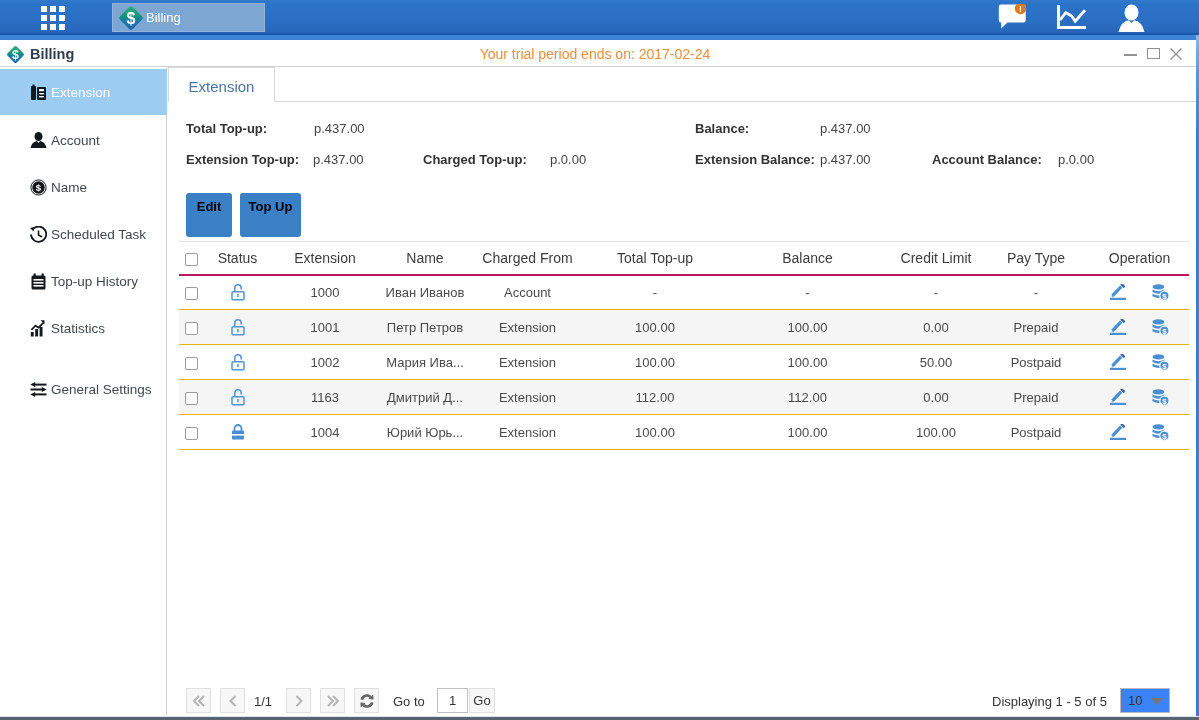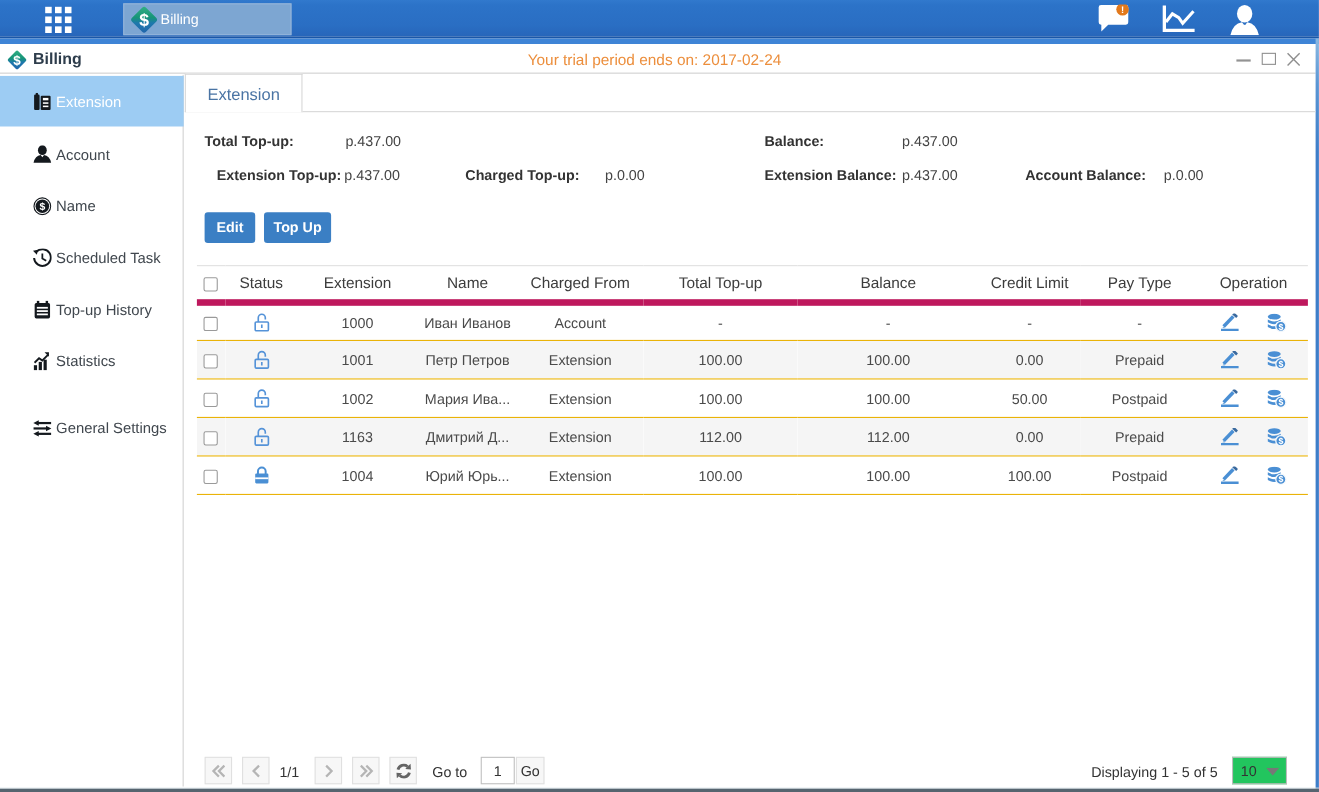--- a/index.html
+++ b/index.html
@@ -39,29 +39,29 @@
   
   #tabline { left:168px; top:101px; width:1028px; height:1px; background:#d8d8d8; }
   #acttab { left:168px; top:67px; width:107px; height:35px; background:#fff;
     border:1px solid #d8d8d8; border-bottom:none; }
   #acttab span { position:absolute; left:0; right:0; top:10px; text-align:center;
     color:#4a74a4; font-size:15px; }
 
   .lbl { font-size:13px; font-weight:bold; color:#333; }
   .val { font-size:13px; color:#444; }
 
-  .btn { position:absolute; background:#3b7fc4; border-radius:3px; color:#ffffff;
-    font-size:13px; font-weight:bold; text-align:center; line-height:28px; height:28px; }
+  .btn { position:absolute; background:#3b7fc4; border-radius:3px; color:#000000;
+    font-size:13px; font-weight:bold; text-align:center; line-height:28px; height:44px; }
 
   
   #tbl { left:179px; top:241px; width:1010px; }
   table { border-collapse:collapse; width:1010px; table-layout:fixed; }
   td,th { padding:0; text-align:center; font-weight:normal; overflow:hidden; white-space:nowrap; }
   thead tr { height:33px; }
-  thead { border-top:1px solid #e0e0e0; border-bottom:6px solid #be185d; }
+  thead { border-top:1px solid #e0e0e0; border-bottom:2px solid #be185d; }
   thead th { font-size:14px; color:#3c3c3c; }
   tbody tr { height:35px; border-bottom:1px solid #eab308; }
   tbody td { font-size:13px; color:#4a4a4a; }
   tbody tr.alt { background:#f5f5f5; }
   .cb { display:inline-block; width:13px; height:13px; border:1px solid #9a9a9a;
     border-radius:2px; background:#fff; vertical-align:middle; }
   .opico { display:inline-block; vertical-align:middle; }
 
   
   .pbtn { position:absolute; top:688px; width:25px; height:25px; background:#f7f7f7;
@@ -224,21 +224,21 @@
 <div class="abs" id="tabline"></div>
 <div class="abs" id="acttab">
     <span>Extension</span>
   </div>
 
 <div class="abs lbl" style="left:186px;top:121px">Total Top-up:</div>
 <div class="abs val" style="left:314px;top:121px">p.437.00</div>
 <div class="abs lbl" style="left:695px;top:121px">Balance:</div>
 <div class="abs val" style="left:820px;top:121px">p.437.00</div>
 
-<div class="abs lbl" style="left:197px;top:152px">Extension Top-up:</div>
+<div class="abs lbl" style="left:186px;top:152px">Extension Top-up:</div>
 <div class="abs val" style="left:313px;top:152px">p.437.00</div>
 <div class="abs lbl" style="left:423px;top:152px">Charged Top-up:</div>
 <div class="abs val" style="left:550px;top:152px">p.0.00</div>
 <div class="abs lbl" style="left:695px;top:152px">Extension Balance:</div>
 <div class="abs val" style="left:820px;top:152px">p.437.00</div>
 <div class="abs lbl" style="left:932px;top:152px">Account Balance:</div>
 <div class="abs val" style="left:1058px;top:152px">p.0.00</div>
 
 <div class="btn" style="left:186px;top:193px;width:46px">Edit</div>
 <div class="btn" style="left:240px;top:193px;width:61px">Top Up</div>
@@ -486,21 +486,21 @@
     </g>
     <path d="M13.2 0.4 l0.4 5.2 l-5.2 -0.6 z" fill="#646464"></path>
     <path d="M0.8 13.6 l-0.4 -5.2 l5.2 0.6 z" fill="#646464"></path>
   </svg>
 </div>
 <div class="ptxt" style="left:393px;top:694px">Go to</div>
 <div class="abs" style="left:437px;top:688px;width:31px;height:25px;border:1px solid #c0c0c0;background:#fff;font-size:13px;color:#333;text-align:center;line-height:24px">1</div>
 <div class="pbtn" style="left:469px;width:26px;color:#333;font-size:13px">Go</div>
 
 <div class="ptxt" style="left:992px;top:694px">Displaying 1 - 5 of 5</div>
-<div class="abs" style="left:1120px;top:688px;width:50px;height:25px;border:1px solid #bbb;background:#22c55e">
+<div class="abs" style="left:1120px;top:688px;width:50px;height:25px;border:1px solid #bbb;background:#3b82f6">
   <span style="position:absolute;left:7px;top:4px;font-size:13px;color:#333">10</span>
   <svg style="position:absolute;right:6px;top:9px" width="12" height="8" viewBox="0 0 12 8">
       <path d="M0 0 h12 l-6 7 z" fill="#777"></path>
     </svg>
 </div>
 
 <div class="abs" id="bottomlight"></div>
 <div class="abs" id="bottomdark"></div>
 
 </body></html>

